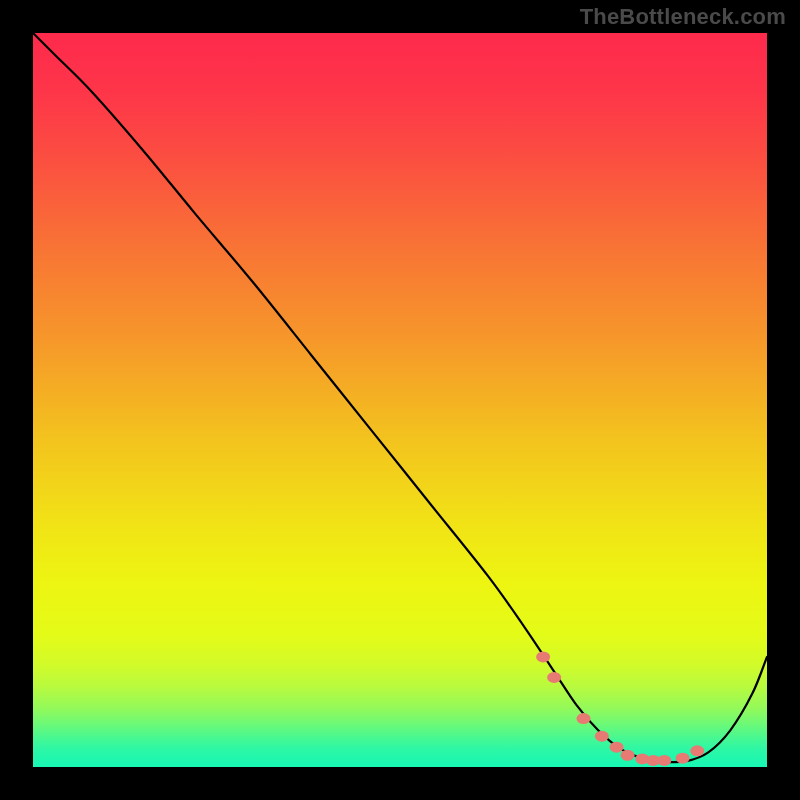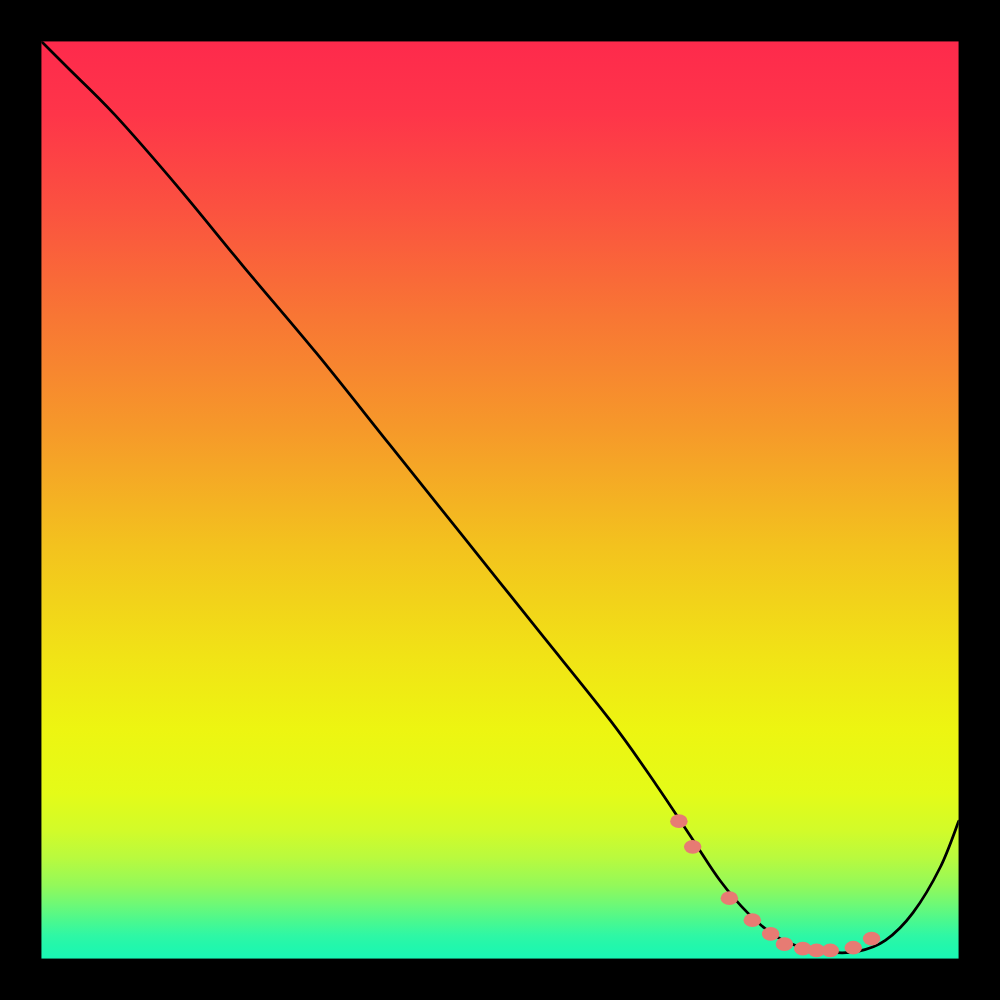--- a/index.html
+++ b/index.html
@@ -35,20 +35,21 @@
     height: 734px;
   }
   svg {
     display: block;
   }
 </style>
 </head>
 <body>
 
 <div class="frame">
+  <div class="watermark">TheBottleneck.com</div>
 
   <div class="plot-wrap">
     <svg id="chart-svg" width="734" height="734" viewBox="0 0 734 734">
       <defs>
         <linearGradient id="bg-grad" x1="0" y1="0" x2="0" y2="1">
             <stop offset="0%" stop-color="#fe2a4c"></stop>
             <stop offset="8%" stop-color="#fe3549"></stop>
             <stop offset="18%" stop-color="#fb5140"></stop>
             <stop offset="30%" stop-color="#f87634"></stop>
             <stop offset="42%" stop-color="#f6982a"></stop>

